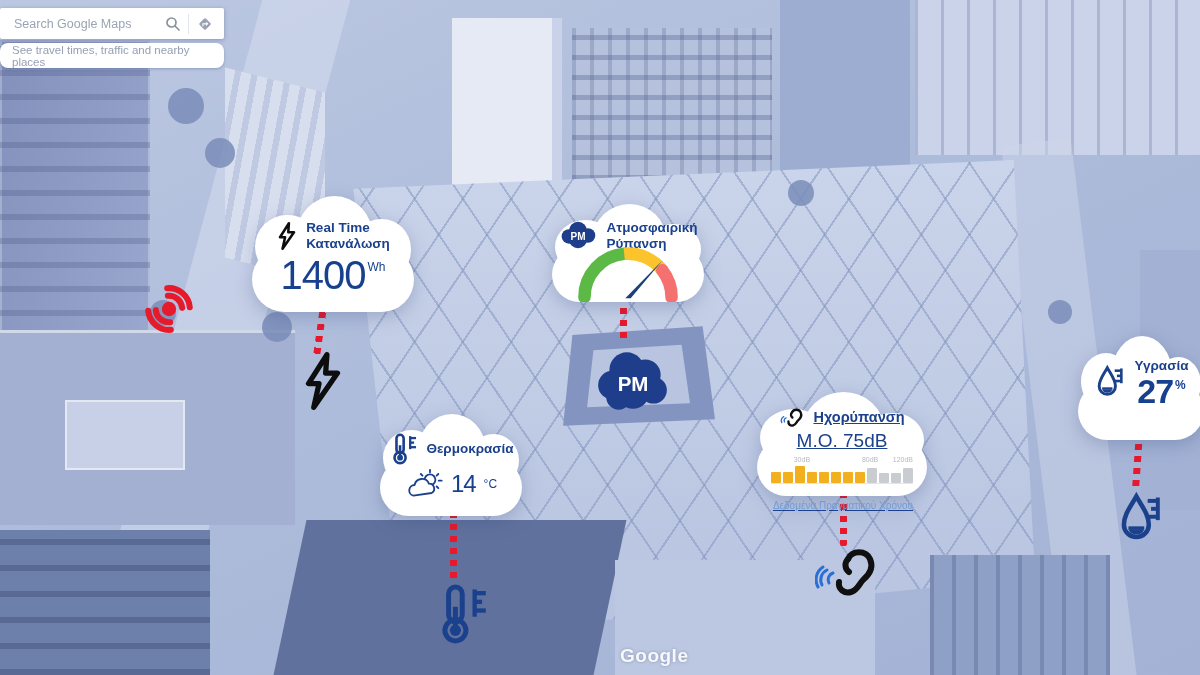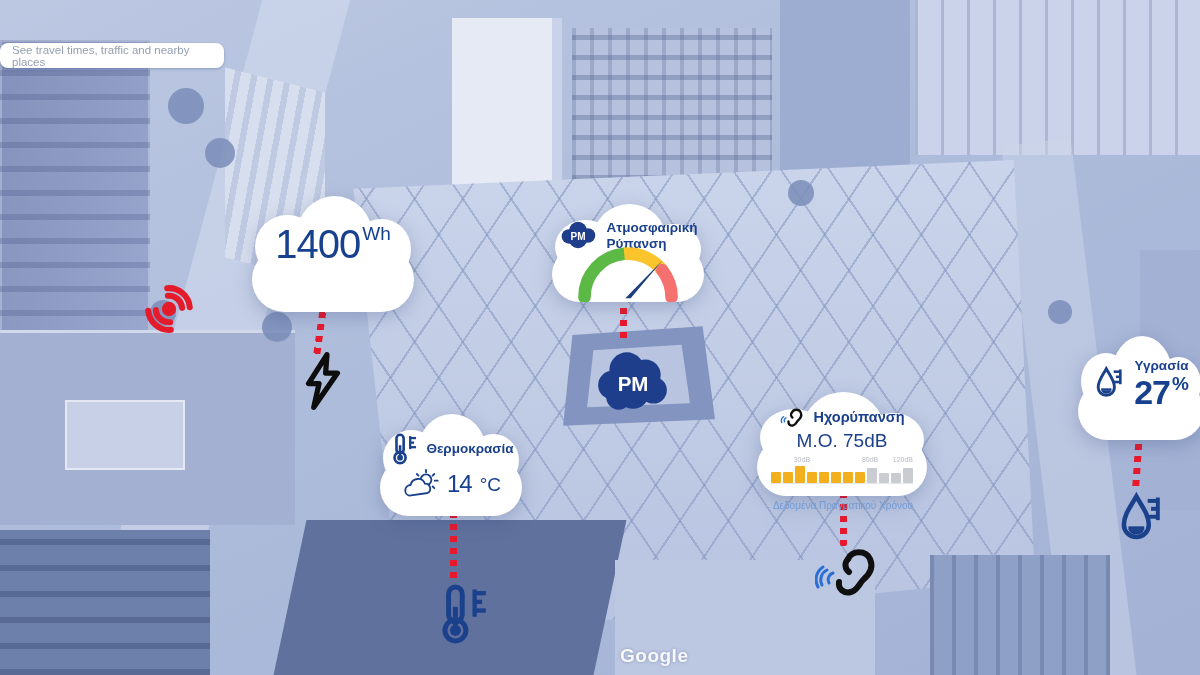--- a/index.html
+++ b/index.html
@@ -57,21 +57,21 @@
   .puff,.cloud-base{position:absolute;background:#fff;}
   .puff{border-radius:50%;}
   .puff-a{left:2%;top:16%;width:40%;height:55%;}
   .puff-b{left:27%;top:0;width:48%;height:72%;}
   .puff-c{right:2%;top:20%;width:36%;height:52%;}
   .cloud-base{left:0;right:0;bottom:0;height:56%;border-radius:34px;}
   .cloud-content{position:absolute;inset:0;z-index:2;color:#1b418c;}
   .c-titlerow{display:flex;align-items:center;justify-content:center;gap:8px;}
   .c-title{font-weight:bold;font-size:13.5px;line-height:1.15;color:#1b418c;}
   .bigval{font-size:40px;letter-spacing:-1px;color:#17418f;line-height:1;}
-  .bigunit{font-size:19px;vertical-align:18px;letter-spacing:0;margin-left:2px;}
+  .bigunit{font-size:12px;vertical-align:18px;letter-spacing:0;margin-left:2px;}
   
   .nb-panel{position:relative;width:142px;margin:4px auto 0;}
   .nb-scale{position:relative;height:9px;font-size:7px;color:#b6bac2;}
   .nb-scale span{position:absolute;top:0;}
   .nb-bars{display:flex;align-items:flex-end;gap:2px;height:18px;border-bottom:1px solid #e4e6ea;}
   .nbar{width:10px;border-radius:1px;}
   .nb-caption{margin-top:16px;font-size:10px;color:#6f9bd6;text-align:right;white-space:nowrap;}
   
   .dotline{position:absolute;width:7px;z-index:15;border-radius:2px;
     background-image:repeating-linear-gradient(to bottom,#e8192c 0 6px,transparent 6px 12px);}
@@ -104,20 +104,36 @@
     <div class="decor b11"></div>
     <div class="decor b12"></div>
     <div class="decor tree" style="left:168px;top:88px;width:36px;height:36px;"></div>
     <div class="decor tree" style="left:205px;top:138px;width:30px;height:30px;"></div>
     <div class="decor tree" style="left:150px;top:300px;width:26px;height:26px;"></div>
     <div class="decor tree" style="left:262px;top:312px;width:30px;height:30px;"></div>
     <div class="decor tree" style="left:788px;top:180px;width:26px;height:26px;"></div>
     <div class="decor tree" style="left:1048px;top:300px;width:24px;height:24px;"></div>
   </div>
 
+  <div class="decor searchbox">
+    <input type="text" placeholder="Search Google Maps" style="">
+    <span style="display:flex;">
+      <svg width="16" height="16" viewBox="0 0 16 16">
+          <circle cx="6.5" cy="6.5" r="4.5" fill="none" stroke="#8a919e" stroke-width="1.7"></circle>
+          <line x1="10" y1="10" x2="14" y2="14" stroke="#8a919e" stroke-width="1.7" stroke-linecap="round"></line>
+        </svg>
+    </span>
+    <span class="sdivider"></span>
+    <span style="display:flex;margin-right:4px;">
+      <svg width="18" height="18" viewBox="0 0 24 24">
+          <rect x="6" y="6" width="12" height="12" rx="2" transform="rotate(45 12 12)" fill="#9aa2b2"></rect>
+          <path d="M9.5,12.5 h4 v2 l3,-2.8 -3,-2.8 v2 h-5 v4 h1.8 z" fill="#fff"></path>
+        </svg>
+    </span>
+  </div>
   <div class="decor hintbox">
     <span>See travel times, traffic and nearby places</span>
   </div>
 
   <div class="dotline" style="left:317px;top:300px;height:56px;transform:rotate(8deg);"></div>
   <div class="dotline" style="left:620px;top:296px;height:48px;"></div>
   <div class="dotline" style="left:450px;top:512px;height:70px;"></div>
   <div class="dotline" style="left:840px;top:492px;height:54px;"></div>
   <div class="dotline" style="left:1134px;top:432px;height:58px;transform:rotate(4deg);"></div>
 
@@ -195,20 +211,31 @@
       <text x="40" y="46" text-anchor="middle" font-family="Liberation Sans,sans-serif" font-size="20" font-weight="bold" fill="#ffffff">PM</text>
     </svg>
   </div>
 
   <div class="cloud" style="left:252px;top:196px;width:162px;height:116px;">
     <span class="puff puff-a"></span>
     <span class="puff puff-b"></span>
     <span class="puff puff-c"></span>
     <span class="cloud-base"></span>
     <div class="cloud-content" style="padding-top:24px;">
+      <div class="c-titlerow">
+        <span style="display:flex;">
+          <svg width="22" height="28" viewBox="0 0 34 44">
+              <path d="M20,2 L6,24 L14,24 L10,42 L28,16 L19,16 Z" fill="none" stroke="#0d0d0d" stroke-width="4" stroke-linejoin="round"></path>
+            </svg>
+        </span>
+        <span class="c-title">
+          <span>Real Time</span><br>
+          <span>Κατανάλωση</span>
+        </span>
+      </div>
       <div style="text-align:center;margin-top:4px;">
         <span class="bigval">1400</span><span class="bigval bigunit">Wh</span>
       </div>
     </div>
   </div>
 
   <div class="cloud" style="left:552px;top:204px;width:152px;height:98px;">
     <span class="puff puff-a"></span>
     <span class="puff puff-b"></span>
     <span class="puff puff-c"></span>
@@ -282,21 +309,21 @@
           <span class="bigval bigunit" style="vertical-align:16px;">°C</span>
       </div>
     </div>
   </div>
 
   <div class="cloud" style="left:757px;top:392px;width:170px;height:104px;">
     <span class="puff puff-a"></span>
     <span class="puff puff-b"></span>
     <span class="puff puff-c"></span>
     <span class="cloud-base"></span>
-    <div class="cloud-content" style="padding-top:14px;">
+    <div class="cloud-content" style="padding-top:14px;text-decoration:underline;">
       <div class="c-titlerow">
         <span style="display:flex;">
           <svg width="26" height="23" viewBox="0 0 66 58">
             <g fill="none" stroke="#101010" stroke-width="6" stroke-linecap="round">
               <path d="M33,16 C37,7 51,7 55,16 C59,25 54,32 48,37 C44,41 43,47 36,49 C29,51 23,46 24,39"></path>
               <path d="M33,16 C29,20 30,26 34,29"></path>
             </g>
             <g fill="none" stroke="#2b6fd4" stroke-width="3.5" stroke-linecap="round">
               <path d="M18,30 A7,7 0 0 0 14,40"></path>
                 <path d="M12,27 A11,11 0 0 0 7,42"></path>

